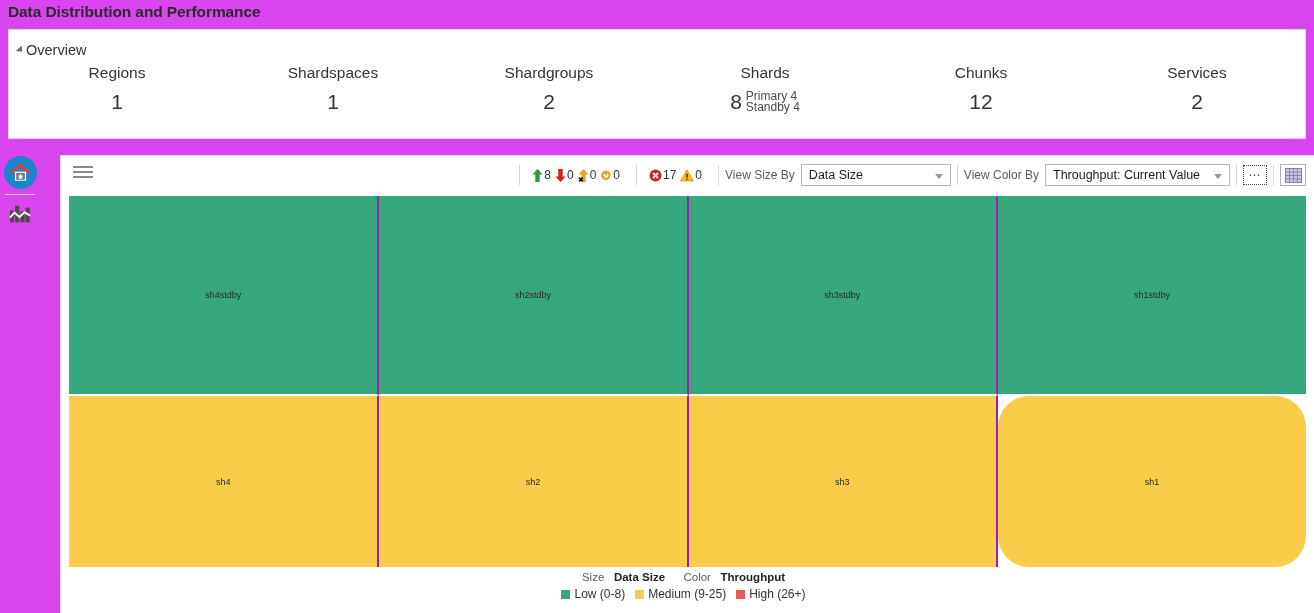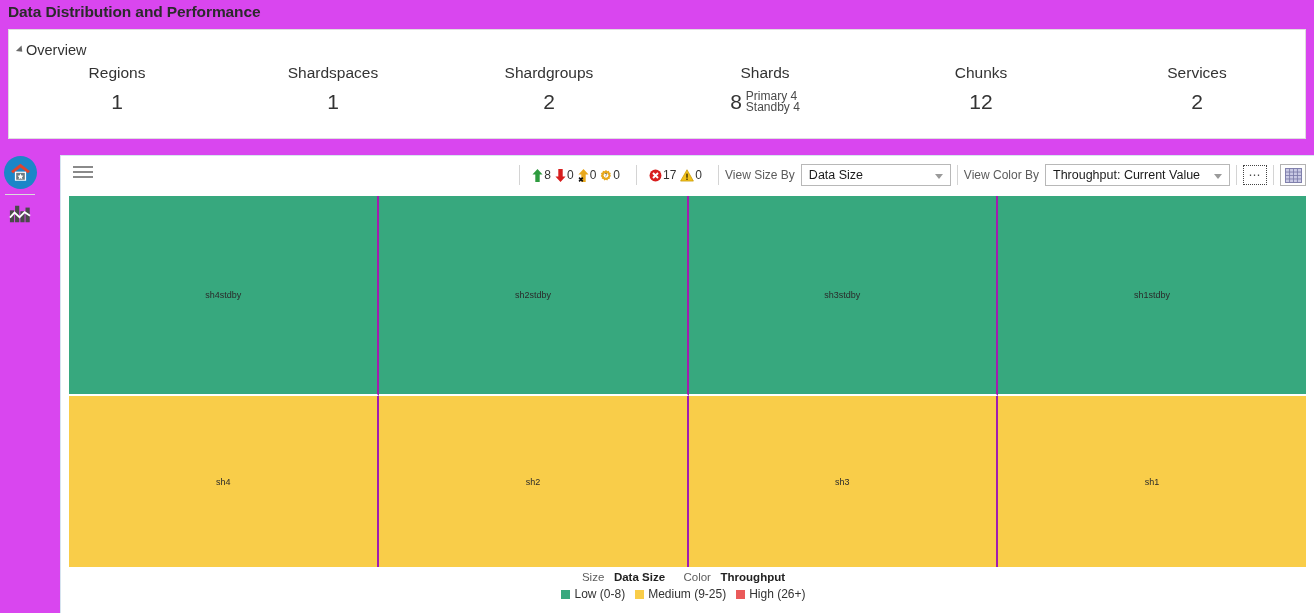--- a/index.html
+++ b/index.html
@@ -506,21 +506,21 @@
       <div class="tm-row" style="height:171px;">
         <div class="tm-cell" style="width:25.1%; background:#f9cd49;">
           <span class="tm-label">sh4</span>
         </div>
         <div class="tm-cell" style="width:25.0%; background:#f9cd49;">
           <span class="tm-label">sh2</span>
         </div>
         <div class="tm-cell" style="width:25.0%; background:#f9cd49;">
           <span class="tm-label">sh3</span>
         </div>
-        <div class="tm-cell" style="width:24.9%; background:#f9cd49;">
+        <div class="tm-cell" style="width:24.9%; background:#f9cd49;border-radius:31px;">
           <span class="tm-label">sh1</span>
         </div>
       </div>
     </div>
 
     <div class="legend">
       <div class="legend-head">
         <span class="lh-key">Size</span>
         <span>&nbsp;</span>
         <span class="lh-val">Data Size</span>

